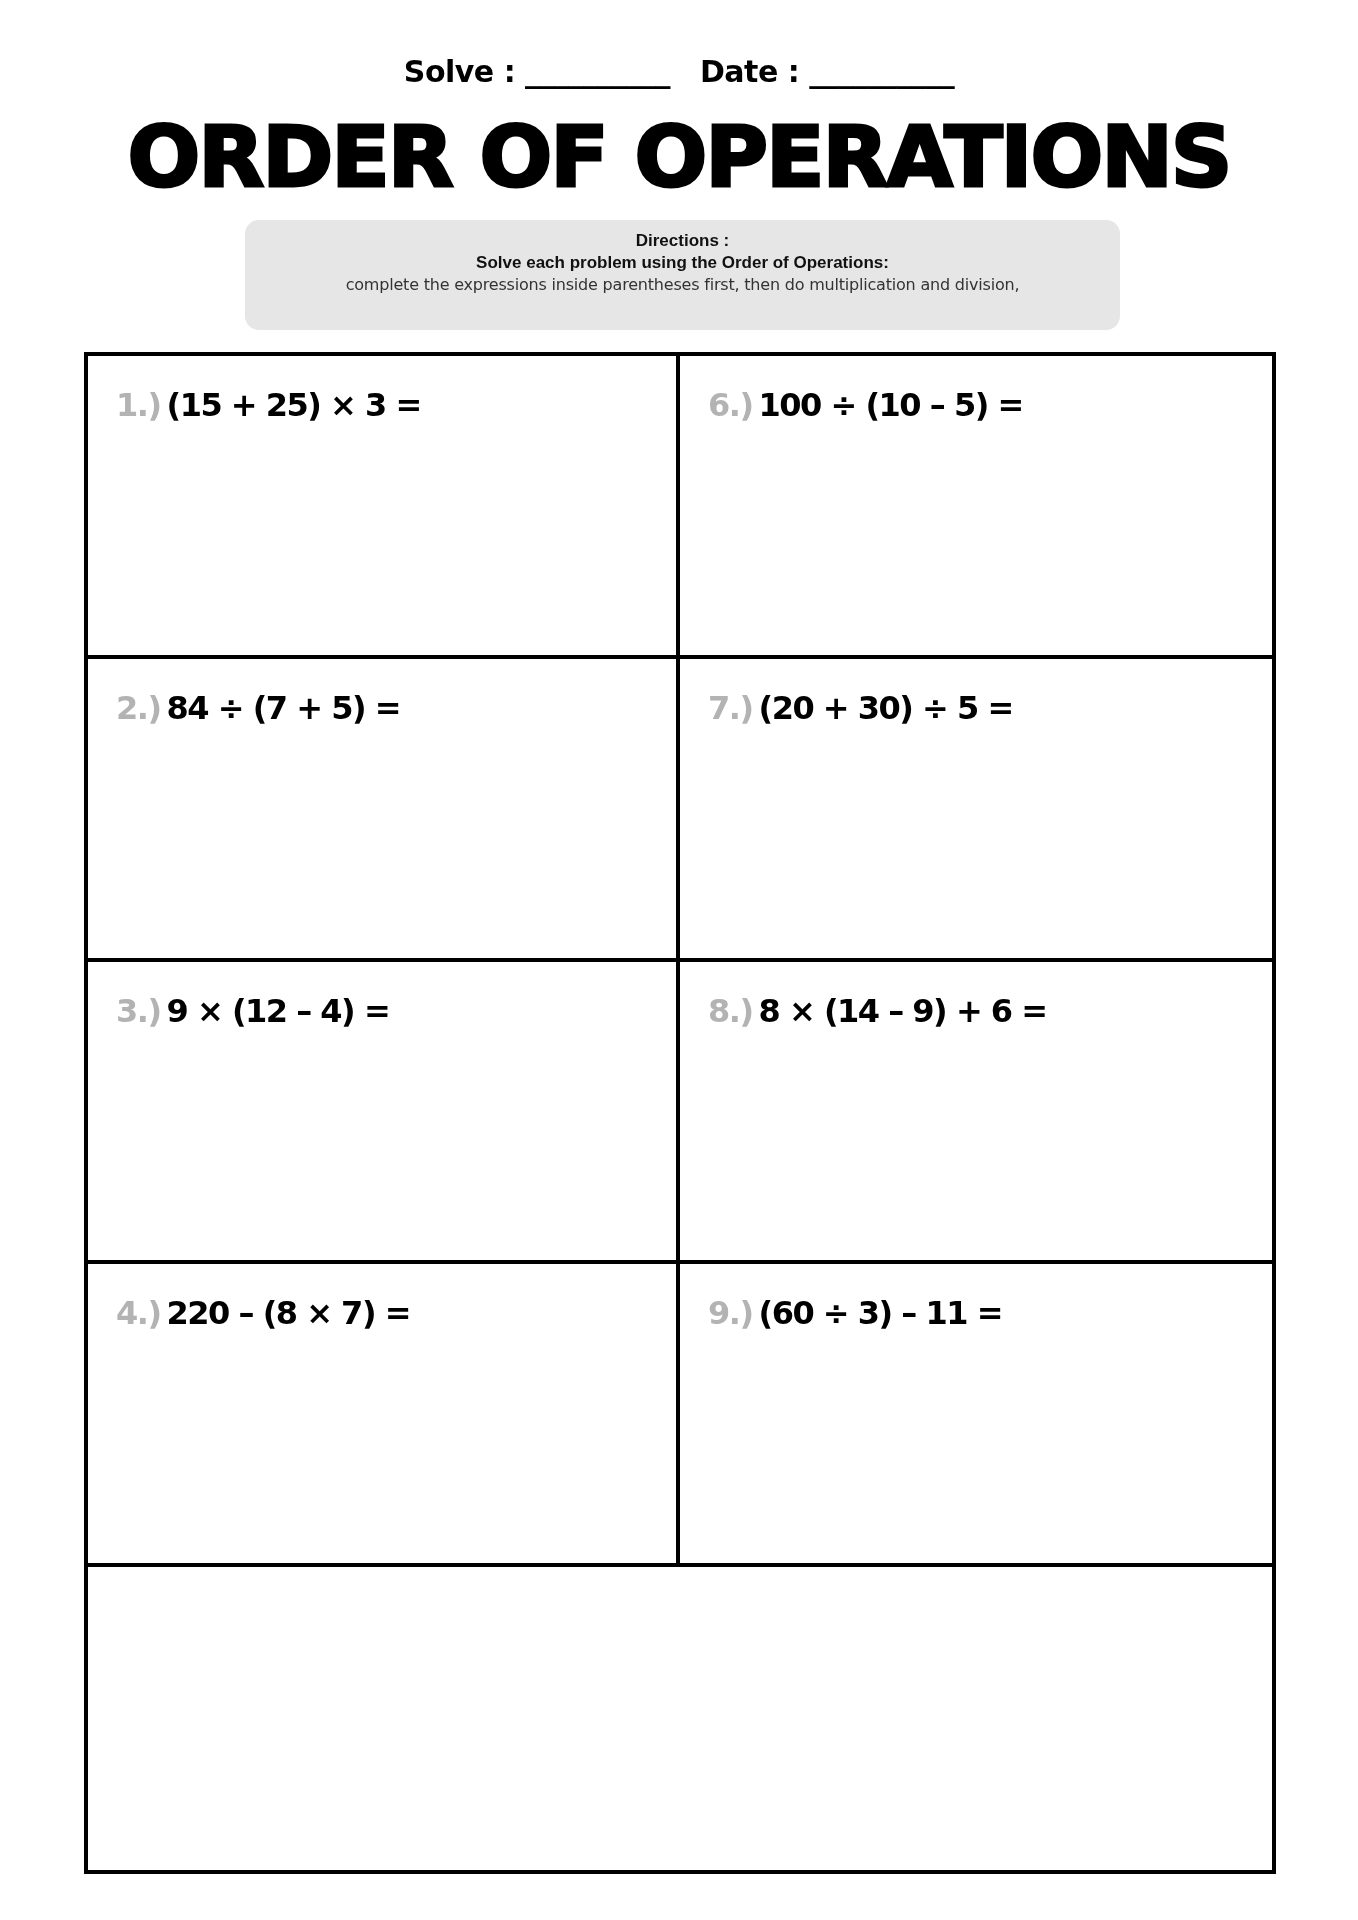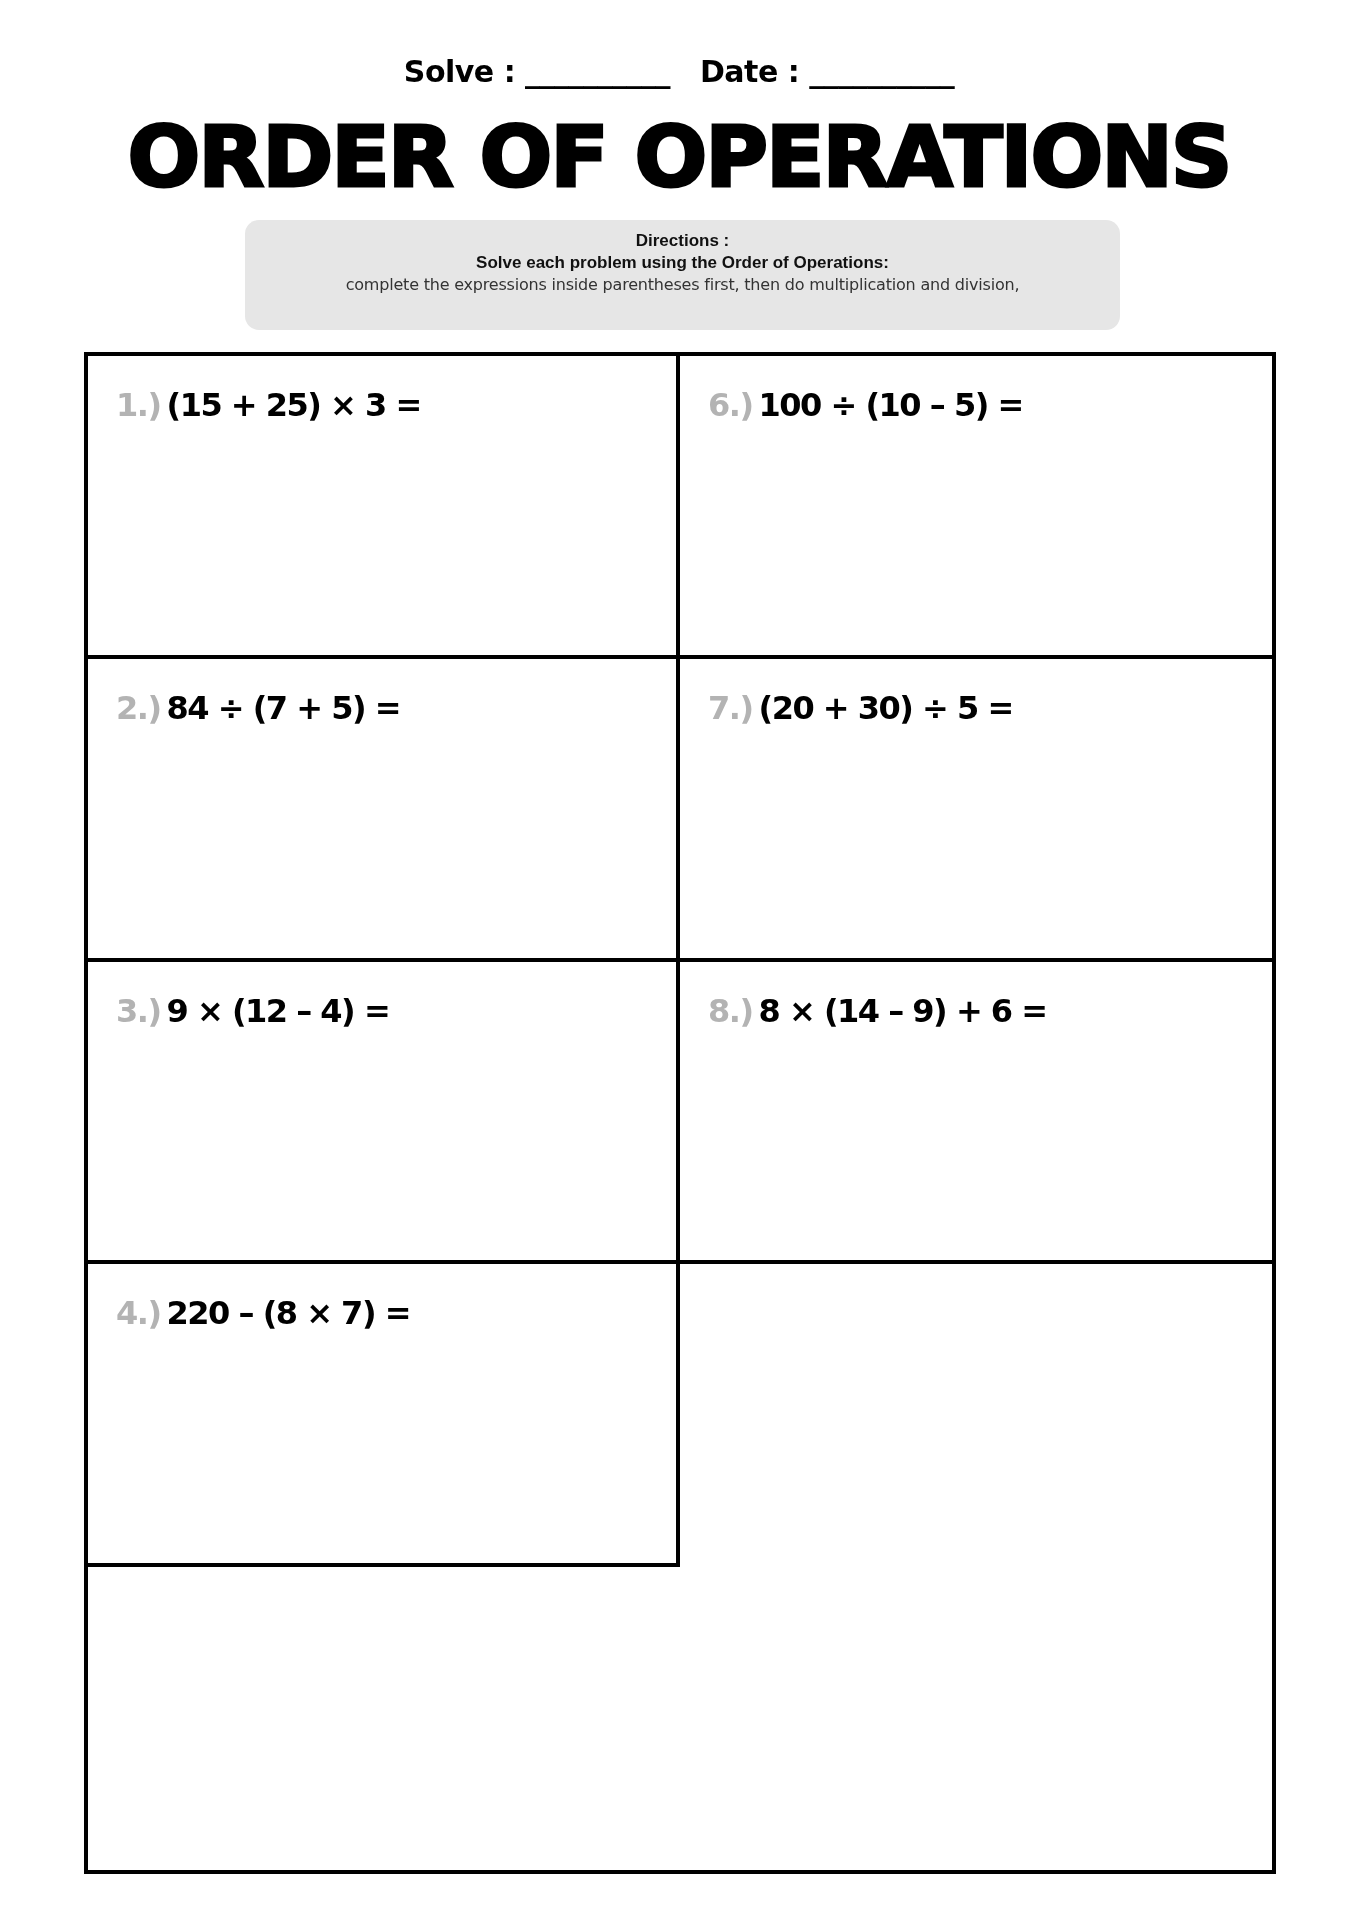--- a/index.html
+++ b/index.html
@@ -66,13 +66,16 @@
   </div>
   <div class="cell left notlast">
     <div class="problem"><span class="num">3.)</span><span class="expr">9 × (12 – 4) =</span></div>
   </div>
   <div class="cell notlast">
     <div class="problem"><span class="num">8.)</span><span class="expr">8 × (14 – 9) + 6 =</span></div>
   </div>
   <div class="cell left notlast">
     <div class="problem"><span class="num">4.)</span><span class="expr">220 – (8 × 7) =</span></div>
   </div>
+  <div class="cell notlast">
+    <div class="problem"><span class="num">9.)</span><span class="expr">(60 ÷ 3) – 11 =</span></div>
+  </div>
 </div>
 
 </body></html>

